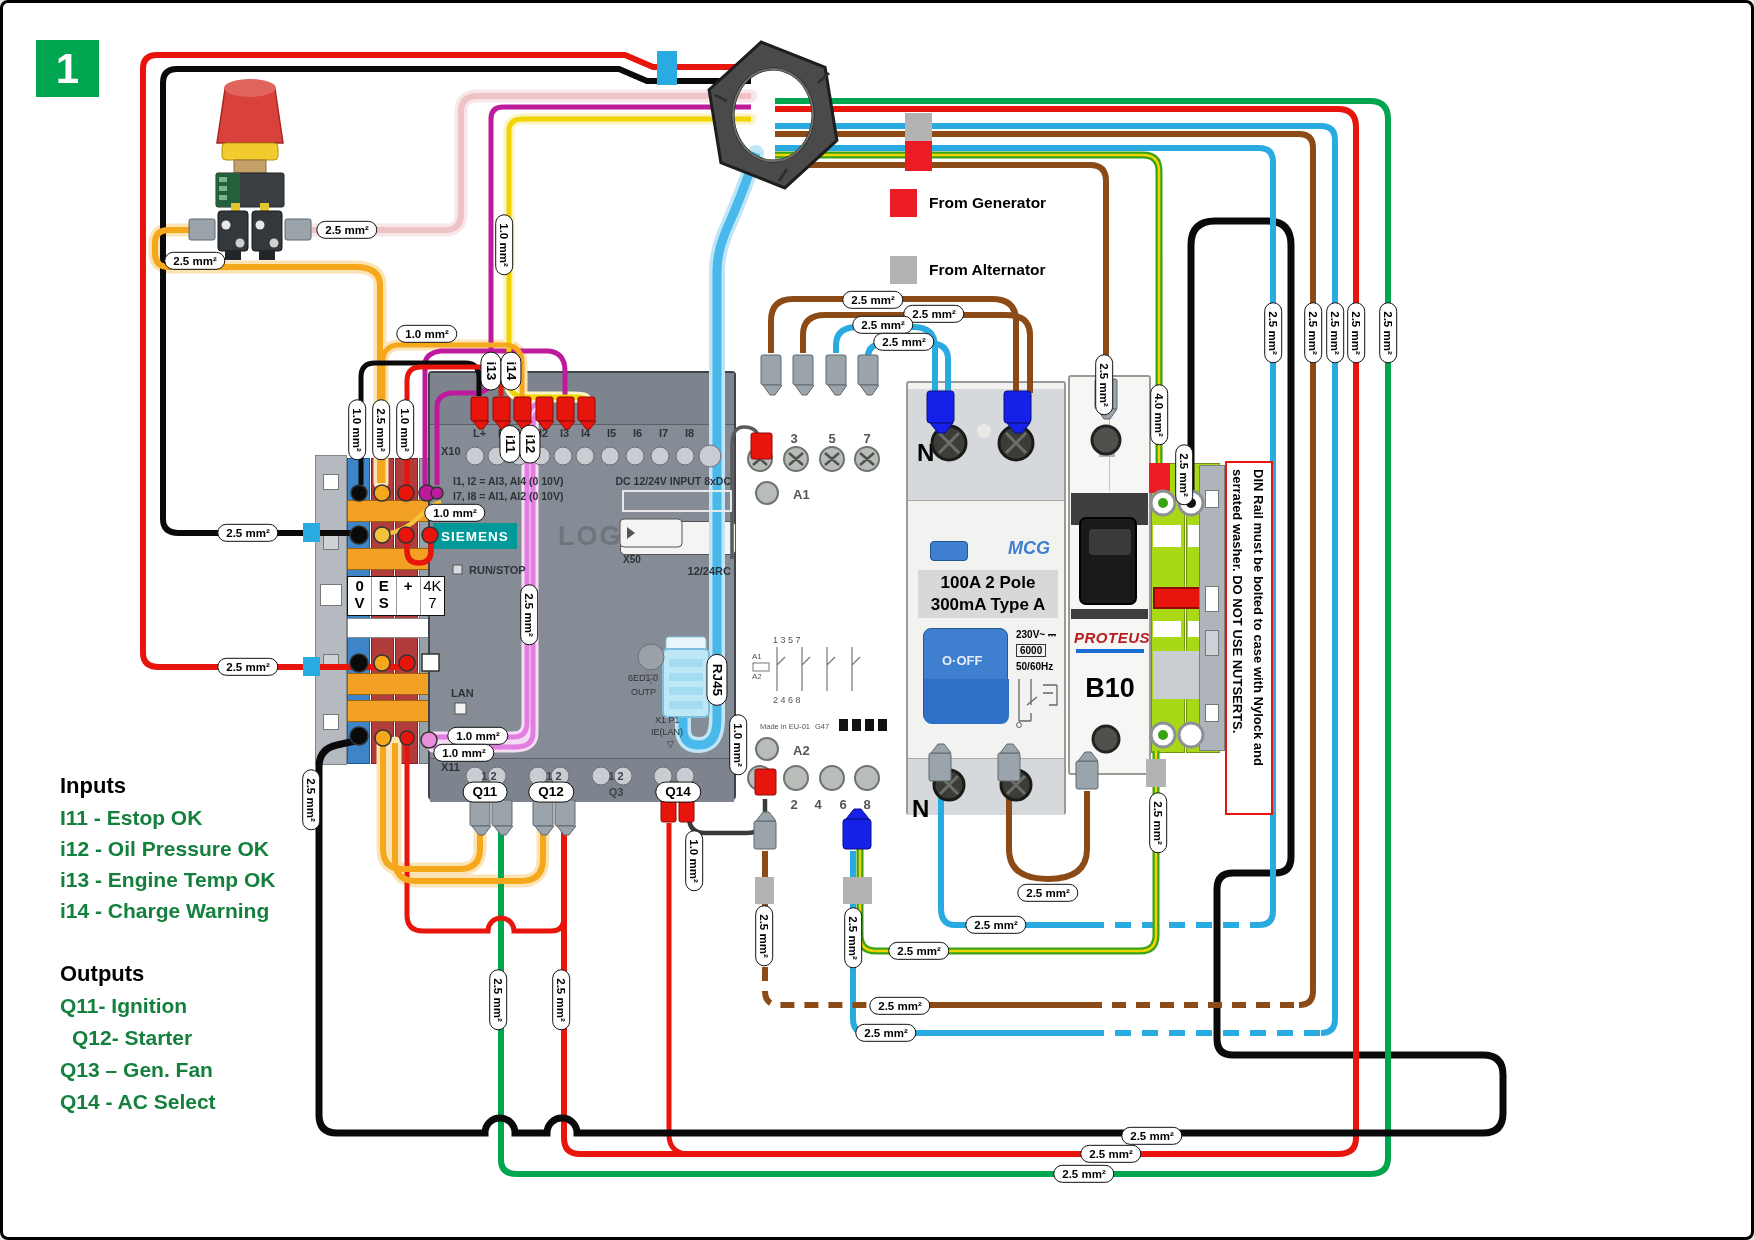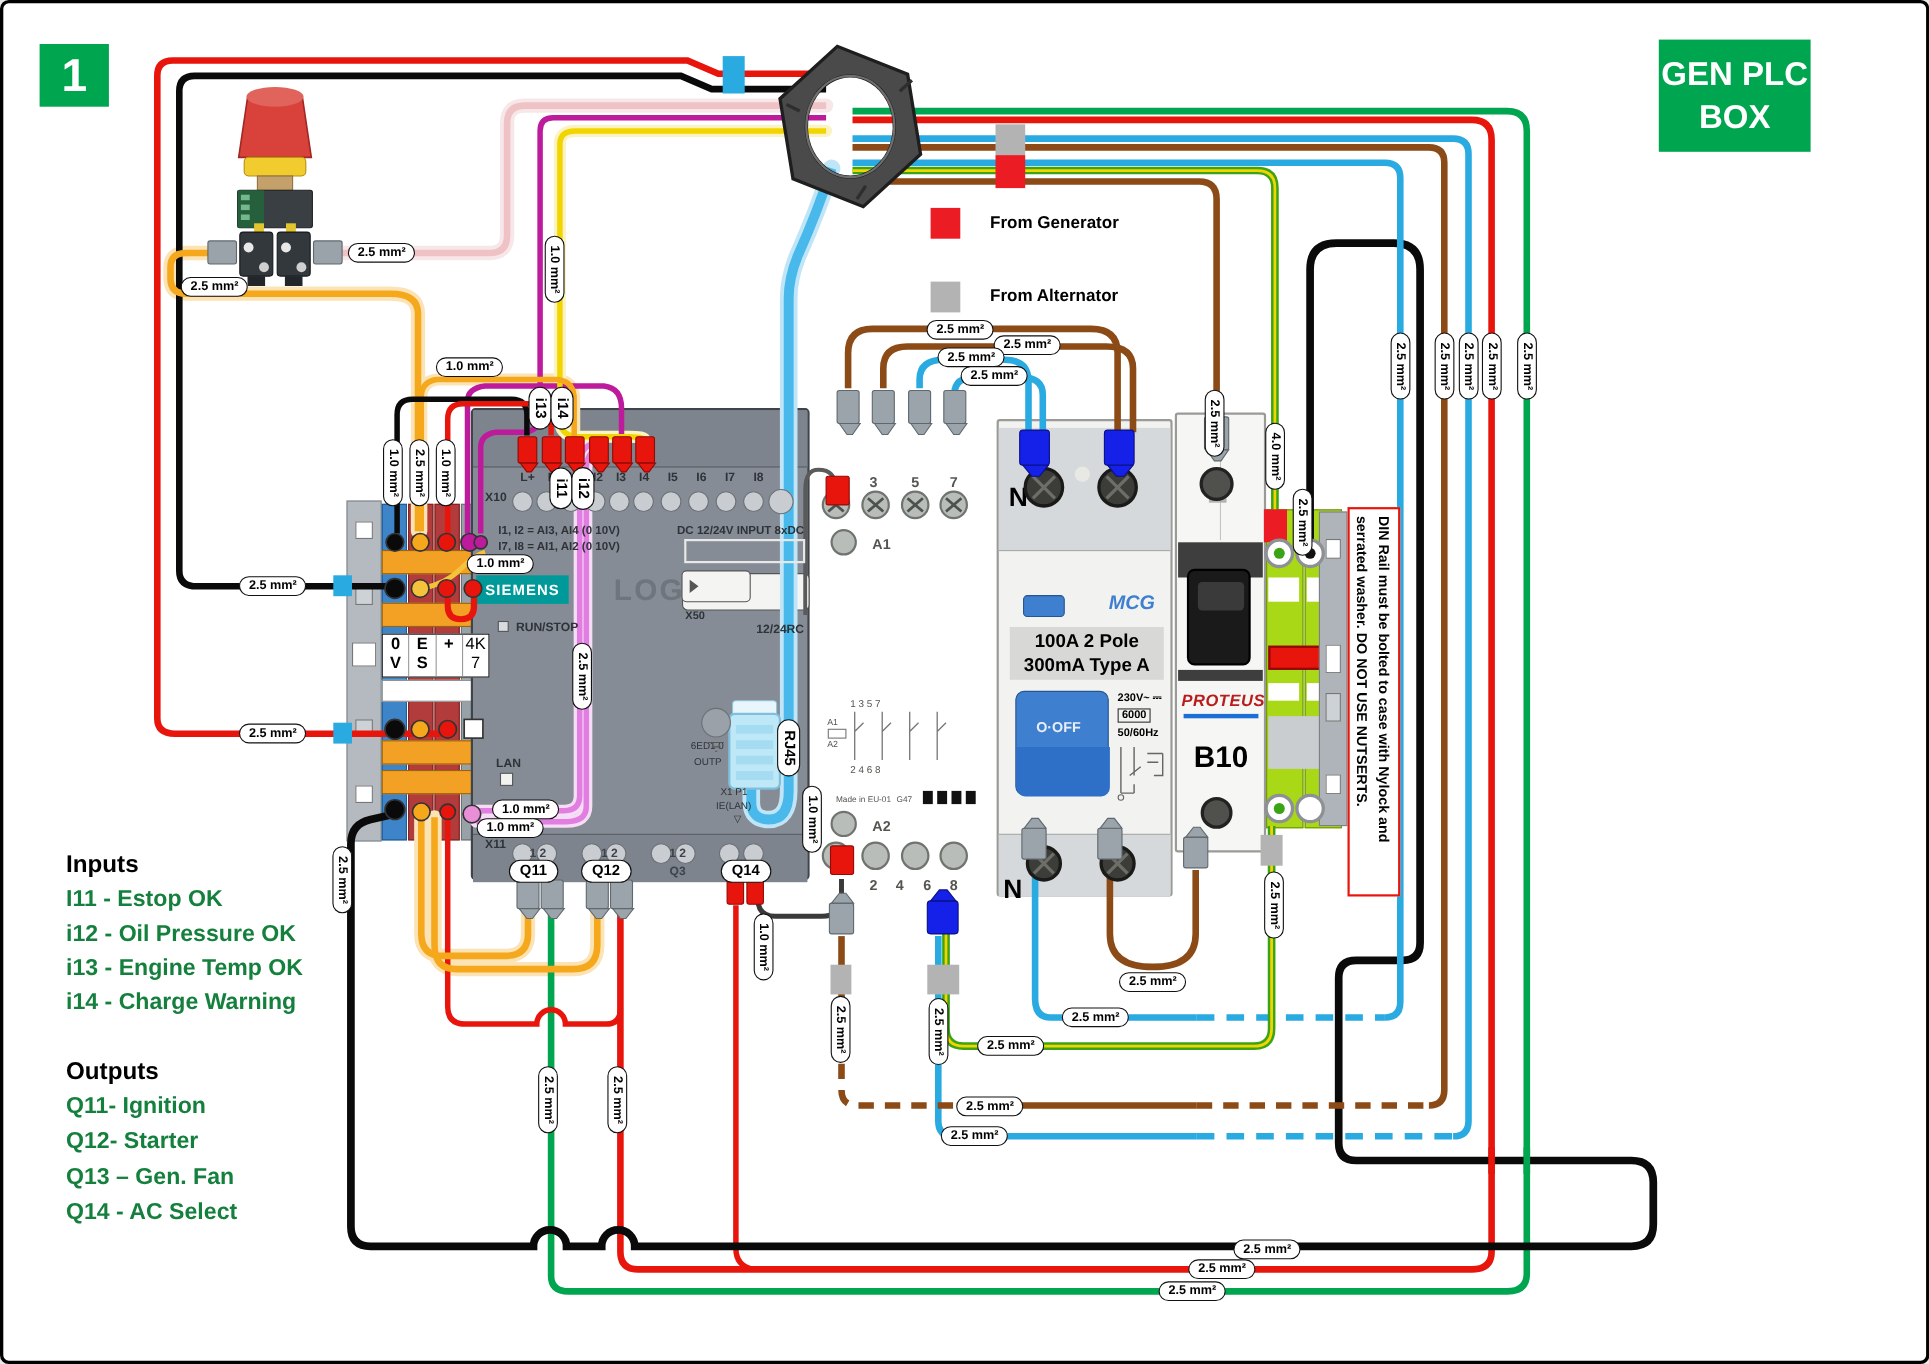--- a/index.html
+++ b/index.html
@@ -7,63 +7,59 @@
        border-radius:8px;box-sizing:border-box;overflow:hidden;}
   .abs{position:absolute;}
   .gbox{background:#00A54F;color:#fff;font-weight:bold;display:flex;align-items:center;
         justify-content:center;text-align:center;}
   .pill{position:absolute;transform:translate(-50%,-50%);background:#fff;border:1.7px solid #111;
         border-radius:12px;padding:1px 8px;font-size:11.5px;font-weight:bold;white-space:nowrap;
         color:#000;z-index:60;line-height:1.25;}
   .pill.v{transform:translate(-50%,-50%) rotate(90deg);}
   .pill.big{font-size:13.5px;padding:1px 9px;}
   .pill.plain{border:none;background:transparent;color:#3E434A;font-size:11px;z-index:55;}
-  .legendrow{position:absolute;display:flex;align-items:center;gap:27px;}
+  .legendrow{position:absolute;display:flex;align-items:center;gap:12px;margin-left:44px;}
   .legendsq{width:27px;height:28px;}
   .legendtxt{font-weight:bold;font-size:15.5px;color:#000;}
   .iotitle{font-weight:bold;font-size:22px;color:#000;}
   .ioline{font-weight:bold;font-size:21px;color:#15803d;}
   .dinnote{position:absolute;left:1222px;top:458px;width:48px;height:354px;background:#fff;
            border:2.5px solid #E8150D;box-sizing:border-box;writing-mode:vertical-rl;
            font-size:13px;font-weight:600;color:#000;padding:6px 3px;line-height:1.6;z-index:40;}
   svg text{font-family:"Liberation Sans",sans-serif;}
   .comp{position:absolute;box-sizing:border-box;}
 </style>
 </head>
 <body>
 
 <div id="app">
 
   <div class="abs gbox" style="left:33px;top:37px;width:63px;height:57px;font-size:42px;">
     <span>1</span>
   </div>
 
-  <div class="abs gbox" style="left:1505px;top:33px;width:138px;height:102px;font-size:30px;line-height:1.3;flex-direction:column;">
-    <span>GEN PLC</span>
-    <span>BOX</span>
-  </div>
 
   <div class="legendrow" style="left:843px;top:186px;">
     <div class="legendsq" style="background:#EC1C24;"></div>
     <div class="legendtxt">From Generator</div>
   </div>
   <div class="legendrow" style="left:843px;top:253px;">
     <div class="legendsq" style="background:#B3B3B3;"></div>
     <div class="legendtxt">From Alternator</div>
   </div>
 
   <div class="abs" style="left:57px;top:700px;width:280px;">
     <div class="abs iotitle" style="top:70px;">Inputs</div>
     <div class="abs ioline" style="top:103px;">I11 - Estop OK</div>
     <div class="abs ioline" style="top:134px;text-align:center;">i12 - Oil Pressure OK</div>
     <div class="abs ioline" style="top:165px;">i13 - Engine Temp OK</div>
     <div class="abs ioline" style="top:196px;">i14 - Charge Warning</div>
     <div class="abs iotitle" style="top:258px;">Outputs</div>
     <div class="abs ioline" style="top:291px;">Q11- Ignition</div>
-    <div class="abs ioline" style="top:323px;">Q12- Starter</div>
+    <div class="abs ioline" style="top:323px;margin-left:12px;">Q12- Starter</div>
     <div class="abs ioline" style="top:355px;">Q13 – Gen. Fan</div>
     <div class="abs ioline" style="top:387px;">Q14 - AC Select</div>
   </div>
 
   <div class="dinnote"><span>DIN Rail must be bolted to case with Nylock and</span><br>
      <span>serrated washer. DO NOT USE NUTSERTS.</span>
   </div>
 
   <div class="comp" style="left:312px;top:452px;width:32px;height:310px;background:#B4BAC0;border:1px solid #82878C;">
     <div class="comp" style="left:7px;top:18px;width:16px;height:16px;background:#fff;border:1px solid #777;"></div>

